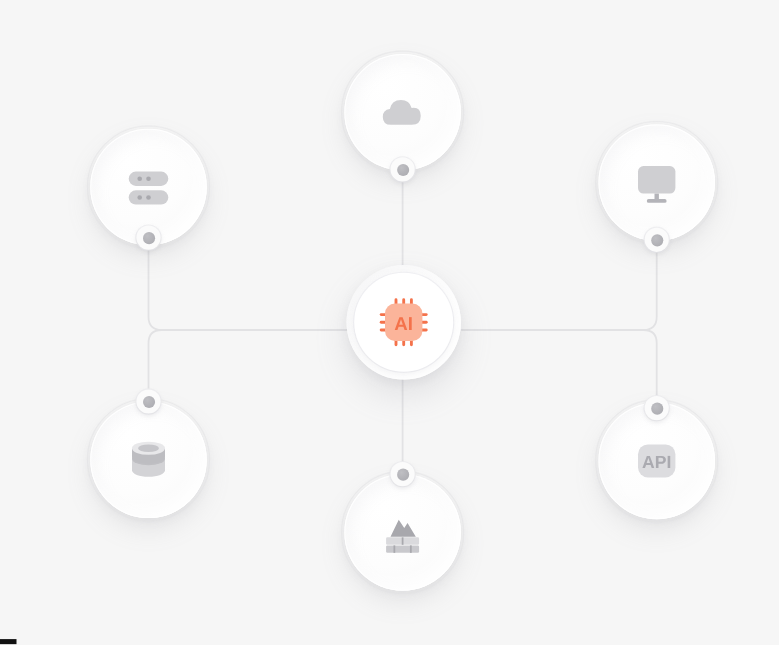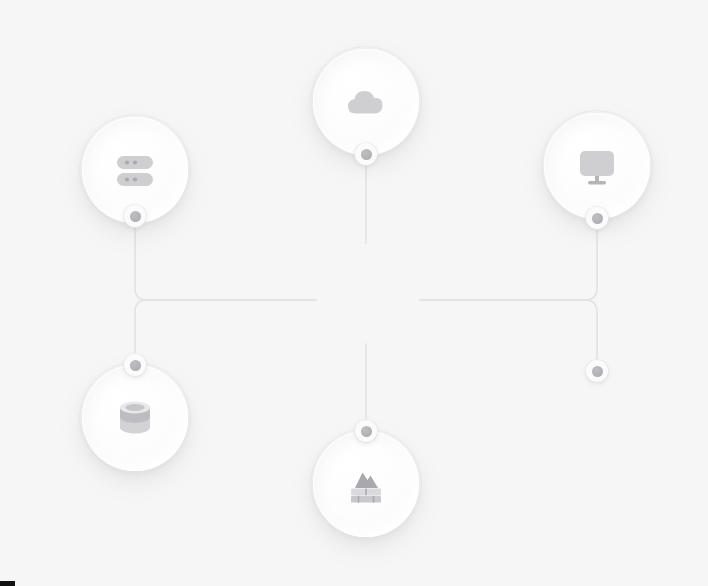--- a/index.html
+++ b/index.html
@@ -231,18 +231,52 @@
 
         <rect x="29.2" y="34.5" width="1.6" height="6.8" fill="#a9a9ae"></rect>
         <rect x="21.7" y="41.8" width="1.6" height="6.8" fill="#a9a9ae"></rect>
         <rect x="36.7" y="41.8" width="1.6" height="6.8" fill="#a9a9ae"></rect>
       </svg>
     </div>
 
   </div>
   <div class="dot" style="left:355px; top:420px;"></div>
 
+  <div class="node satellite" style="left:544px; top:366px;">
+    <div class="icon-wrap">
+      <svg viewBox="0 0 60 60" width="60" height="60">
+        <rect x="13" y="15" width="34" height="30" rx="9" fill="#dcdcdf"></rect>
+        <text x="30" y="36" text-anchor="middle" font-family="Liberation Sans, sans-serif" font-size="16" font-weight="bold" fill="#aaaab0">API</text>
+      </svg>
+    </div>
+  </div>
   <div class="dot" style="left:586px; top:360px;"></div>
 
+  <div class="node" id="hub">
+    <div class="icon-wrap">
+      <svg viewBox="0 0 52 52" width="52" height="52">
+        <g stroke="#f4724b" stroke-width="2.6" stroke-linecap="round">
+
+          <line x1="19" y1="5.5" x2="19" y2="10"></line>
+          <line x1="26" y1="5.5" x2="26" y2="10"></line>
+          <line x1="33" y1="5.5" x2="33" y2="10"></line>
+
+          <line x1="19" y1="42" x2="19" y2="46.5"></line>
+          <line x1="26" y1="42" x2="26" y2="46.5"></line>
+          <line x1="33" y1="42" x2="33" y2="46.5"></line>
+
+          <line x1="5.5" y1="19" x2="10" y2="19"></line>
+          <line x1="5.5" y1="26" x2="10" y2="26"></line>
+          <line x1="5.5" y1="33" x2="10" y2="33"></line>
+
+          <line x1="42" y1="19" x2="46.5" y2="19"></line>
+          <line x1="42" y1="26" x2="46.5" y2="26"></line>
+          <line x1="42" y1="33" x2="46.5" y2="33"></line>
+        </g>
+        <rect x="9" y="9" width="34" height="34" rx="9" fill="#fbb49a"></rect>
+        <text x="26" y="33" text-anchor="middle" font-family="Liberation Sans, sans-serif" font-size="17" font-weight="bold" fill="#f4724b">AI</text>
+      </svg>
+    </div>
+  </div>
 
   <div id="corner-mark"></div>
 
 </div>
 
 </body></html>

